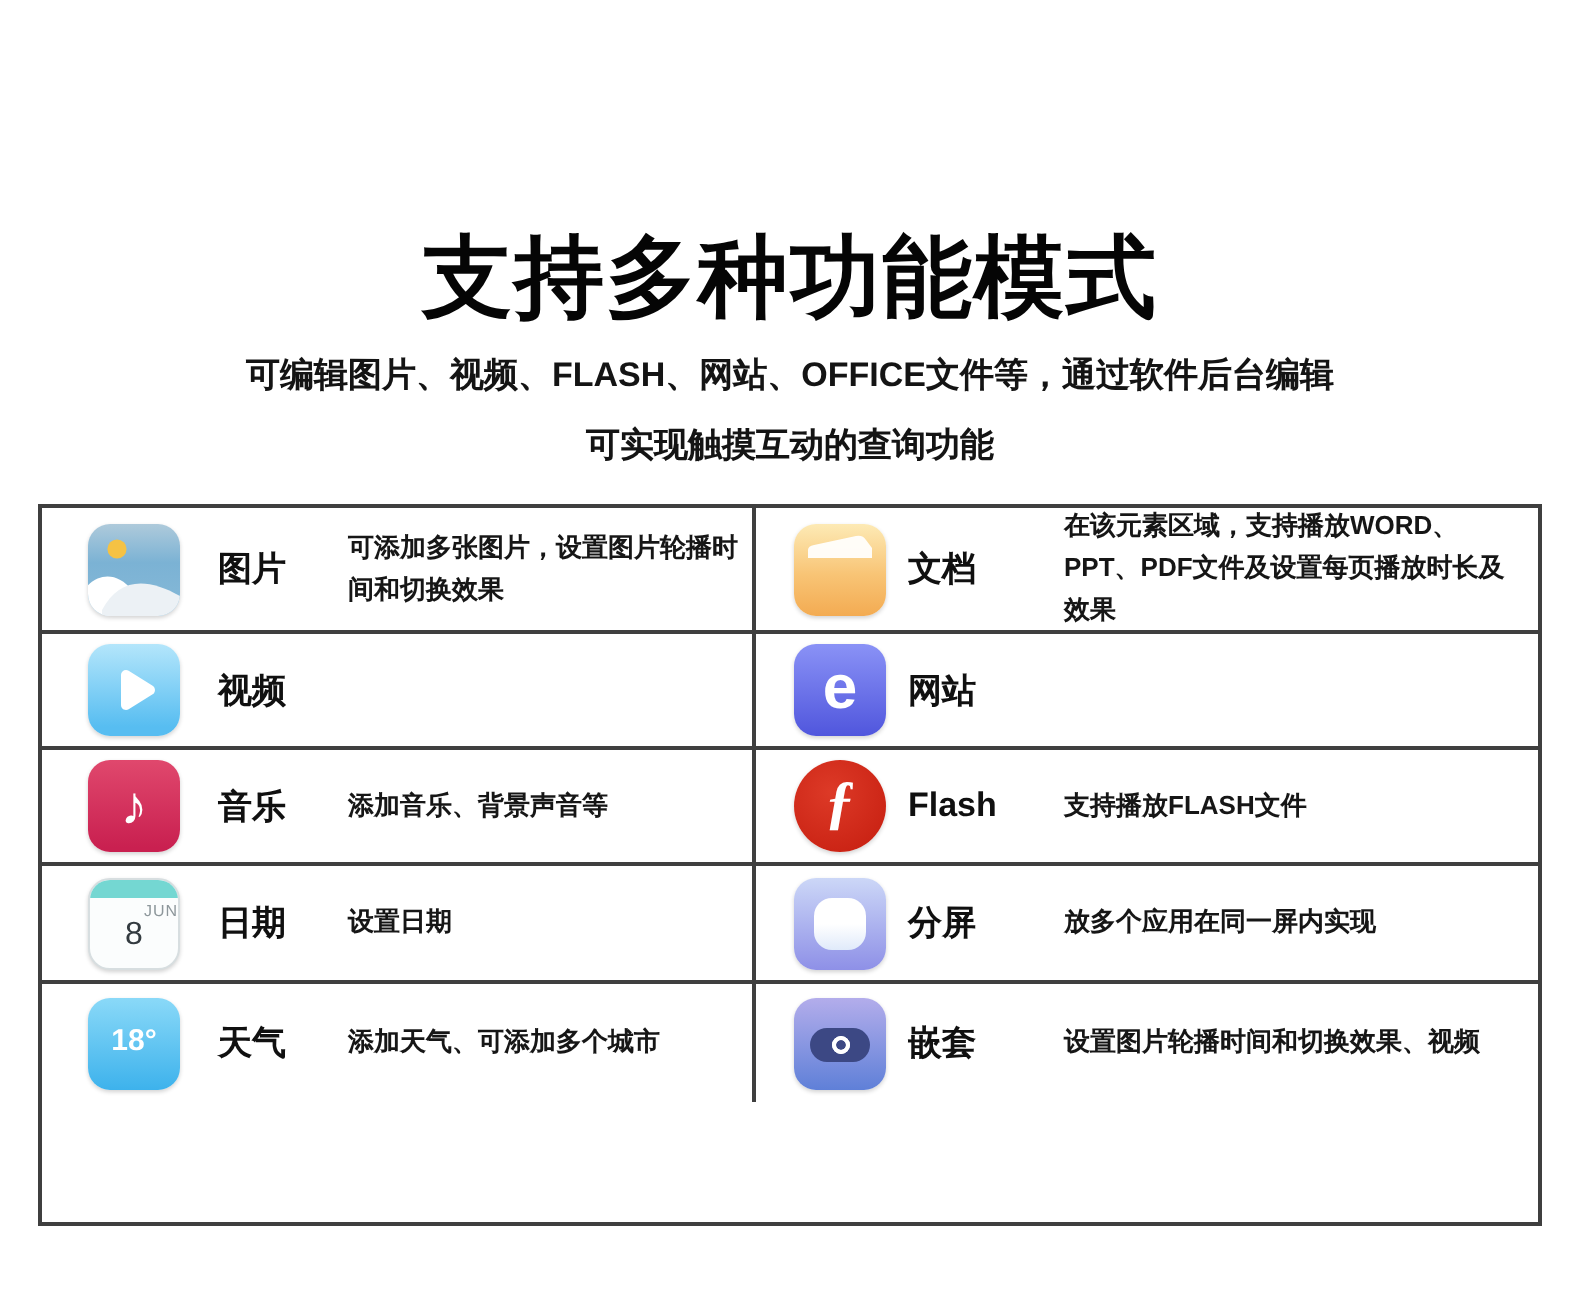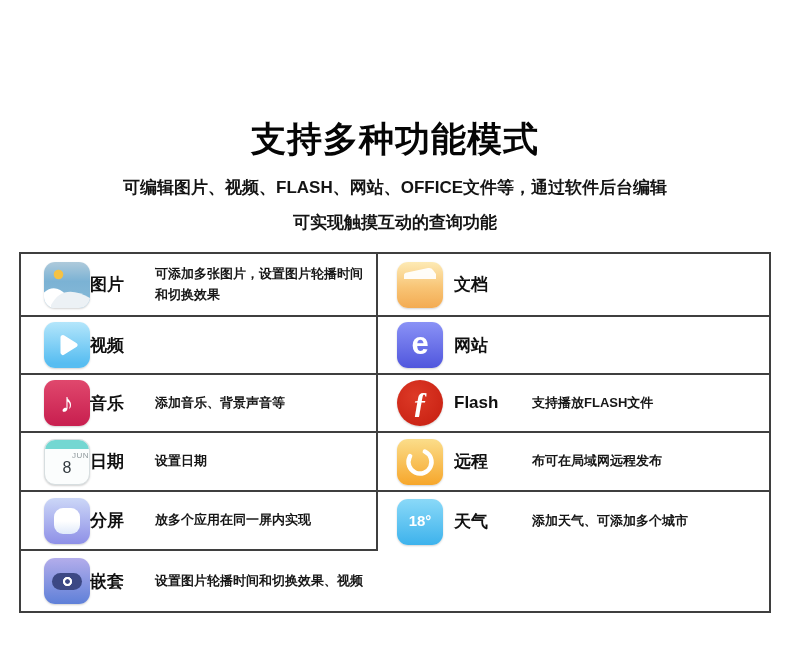--- a/index.html
+++ b/index.html
@@ -8,21 +8,21 @@
     width: 790px; height: 658px;
     background: #ffffff;
     font-family: "Liberation Sans", "DejaVu Sans", sans-serif;
     color: #111;
     overflow: hidden;
   }
 
   
   h1.page-title {
     margin: 112px 0 0;
-    font-size: 35px;
+    font-size: 45px;
     line-height: 54px;
     font-weight: 700;
     letter-spacing: 1px;
     text-align: center;
     color: #050505;
   }
   p.subtitle {
     margin: 0;
     text-align: center;
     font-size: 17px;
@@ -49,20 +49,21 @@
     border-bottom: 2px solid #3f3f3f;
     padding: 0 6px 0 23px;
     overflow: hidden;
   }
   .cell:nth-child(even) { border-left: 2px solid #3f3f3f; padding-left: 19px; }
   .cell:nth-last-child(-n+2) { border-bottom: none; }
 
   .feat-label {
     flex-shrink: 0;
     width: 65px;
+    margin-left: 19px;
     font-size: 17px;
     font-weight: 700;
     color: #101010;
   }
   .cell:nth-child(even) .feat-label { width: 78px; margin-left: 11px; }
   .feat-desc {
     flex: 1;
     font-size: 13px;
     line-height: 1.6;
     font-weight: 600;
@@ -143,20 +144,21 @@
     <span class="feat-label">图片</span>
     <span class="feat-desc">可添加多张图片，设置图片轮播时间和切换效果</span>
   </div>
   <div class="cell">
     <span class="app-icon folder">
       <svg viewBox="0 0 46 46" aria-hidden="true">
         <path d="M7 17 L7 13 Q7 11 10 10.5 L31 6 Q34.5 5.4 36 8 L39 12 L39 17 Z" fill="#ffffff" opacity="0.93"></path>
       </svg>
     </span>
     <span class="feat-label">文档</span>
+    <span class="feat-desc">在该元素区域，支持播放WORD、PPT、PDF文件及设置每页播放时长及效果</span>
   </div>
 
   <div class="cell">
     <span class="app-icon video">
       <svg viewBox="0 0 46 46" aria-hidden="true">
         <path d="M19 15.5 L31 23 L19 30.5 Z" fill="#ffffff" stroke="#ffffff" stroke-width="5" stroke-linejoin="round"></path>
       </svg>
     </span>
     <span class="feat-label">视频</span>
   </div>
@@ -183,29 +185,20 @@
   </div>
 
   <div class="cell">
     <span class="app-icon calendar">
       <i class="cal-bar"></i>
       <i class="cal-month">JUN</i>
       <i class="cal-day">8</i>
     </span>
     <span class="feat-label">日期</span>
     <span class="feat-desc">设置日期</span>
-  </div>
-  <div class="cell">
-    <span class="app-icon remote">
-      <svg viewBox="0 0 46 46" aria-hidden="true">
-        <circle cx="23" cy="23" r="11.5" fill="none" stroke="#ffffff" stroke-width="4.5" stroke-linecap="round" stroke-dasharray="55 18" transform="rotate(-65 23 23)"></circle>
-      </svg>
-    </span>
-    <span class="feat-label">远程</span>
-    <span class="feat-desc">布可在局域网远程发布</span>
   </div>
 
   <div class="cell">
     <span class="app-icon split">
       <i class="split-inner"></i>
     </span>
     <span class="feat-label">分屏</span>
     <span class="feat-desc">放多个应用在同一屏内实现</span>
   </div>
 

